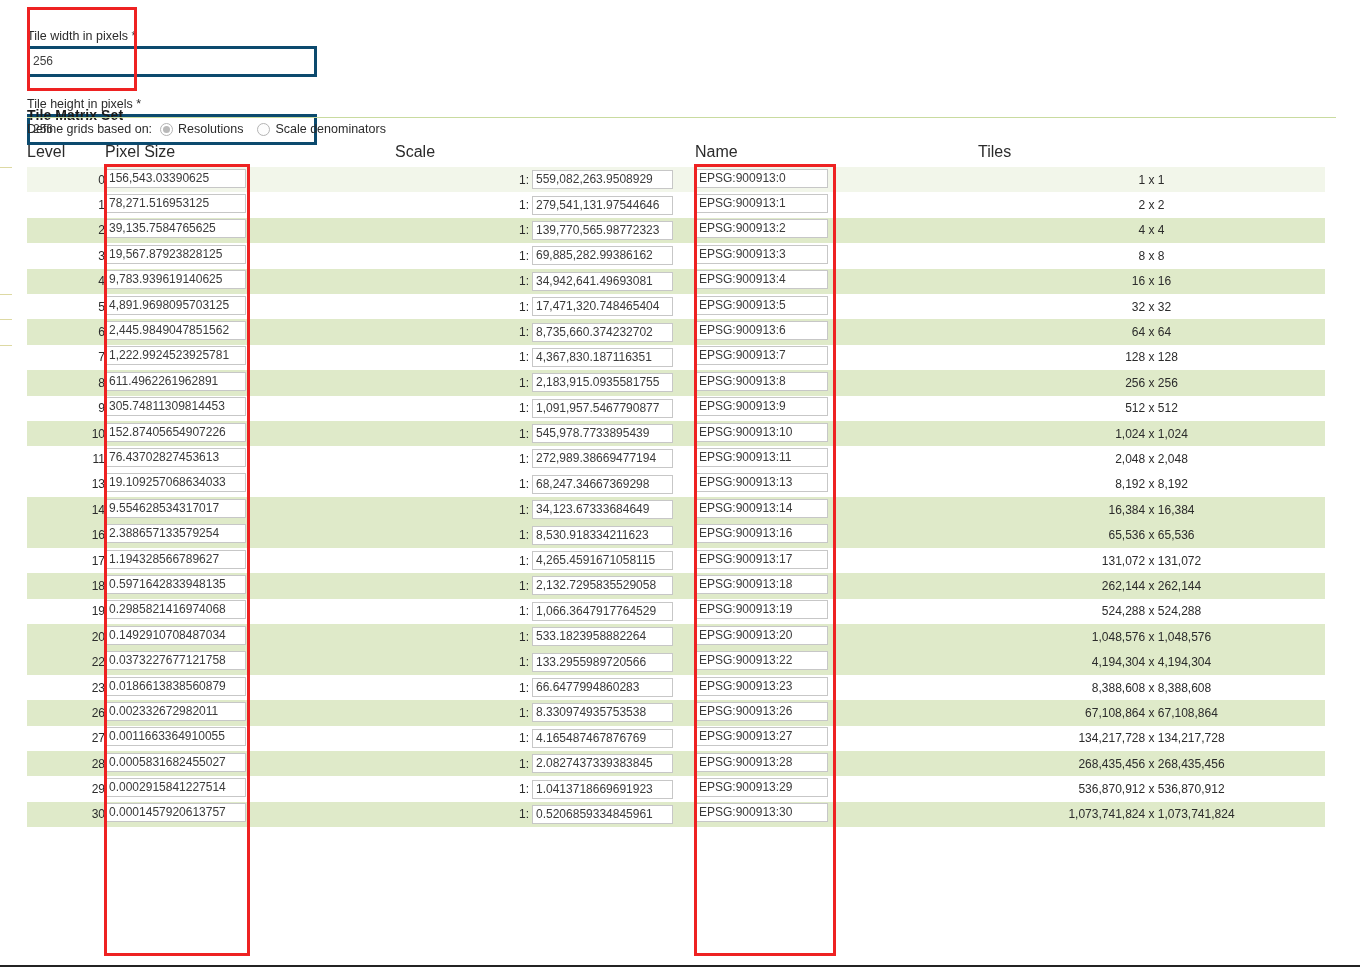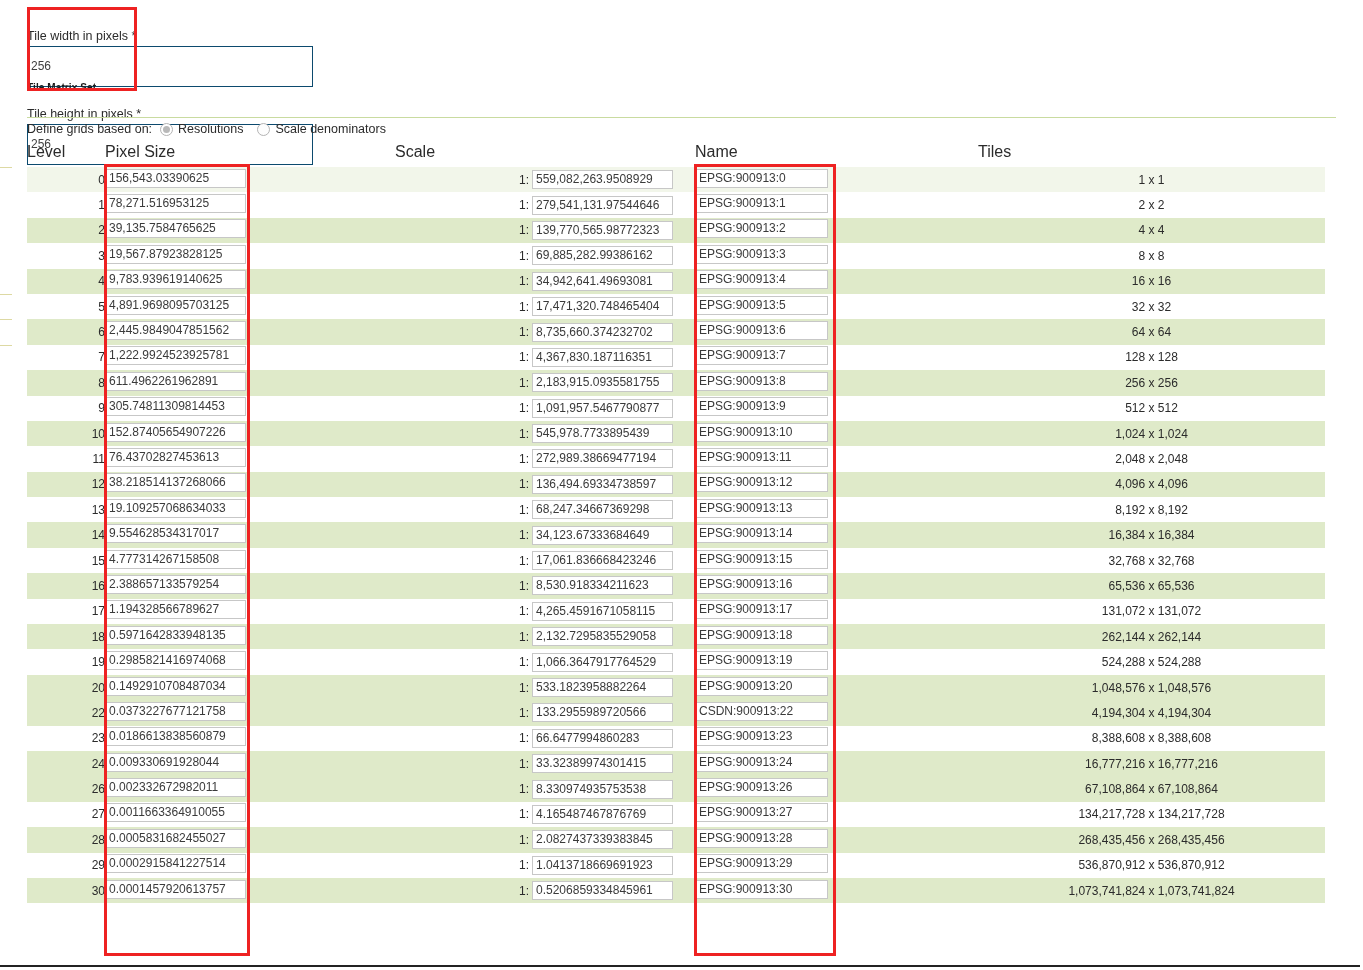--- a/index.html
+++ b/index.html
@@ -27,37 +27,37 @@
   .field-label {
     font-size: 12.5px;
     color: #2b2b2b;
     line-height: 15px;
     padding-bottom: 2px;
   }
   .text-input {
     width: 278px;
     height: 15px;
     line-height: 15px;
-    border: 1px solid #0c4a6e;
+    border: 3px solid #0c4a6e;
     background: #ffffff;
     font-family: "Liberation Sans", sans-serif;
     font-size: 12px;
     color: #404040;
-    padding: 12px 3px;
+    padding: 5px 3px;
     box-sizing: content-box;
     display: block;
   }
   .field-block { margin-bottom: 7px; margin-top: 20px; }
 
   
   #section-heading {
     position: absolute;
     left: 27px;
-    top: 82px;
-    font-size: 10px;
+    top: 107px;
+    font-size: 14px;
     font-weight: bold;
     color: #1a1a1a;
     letter-spacing: 0.1px;
   }
   #section-rule {
     position: absolute;
     left: 27px;
     top: 117px;
     width: 1309px;
     height: 1px;
@@ -401,32 +401,20 @@
         <td class="col-pixel c-pixel"><span class="cell-input pixel-input">76.43702827453613</span></td>
         <td class="col-scale c-scale">
           <div class="scale-wrap">
             <span class="scale-prefix">1:</span>
             <span class="cell-input scale-input">272,989.38669477194</span>
           </div>
         </td>
         <td class="col-name c-name"><span class="cell-input name-input">EPSG:900913:11</span></td>
         <td class="col-tiles c-tiles">2,048 x 2,048</td>
       </tr>
-      <tr class="row-even">
-        <td class="col-level c-level">12</td>
-        <td class="col-pixel c-pixel"><span class="cell-input pixel-input">38.218514137268066</span></td>
-        <td class="col-scale c-scale">
-          <div class="scale-wrap">
-            <span class="scale-prefix">1:</span>
-            <span class="cell-input scale-input">136,494.69334738597</span>
-          </div>
-        </td>
-        <td class="col-name c-name"><span class="cell-input name-input">EPSG:900913:12</span></td>
-        <td class="col-tiles c-tiles">4,096 x 4,096</td>
-      </tr>
       <tr class="row-odd">
         <td class="col-level c-level">13</td>
         <td class="col-pixel c-pixel"><span class="cell-input pixel-input">19.109257068634033</span></td>
         <td class="col-scale c-scale">
           <div class="scale-wrap">
             <span class="scale-prefix">1:</span>
             <span class="cell-input scale-input">68,247.34667369298</span>
           </div>
         </td>
         <td class="col-name c-name"><span class="cell-input name-input">EPSG:900913:13</span></td>
@@ -437,32 +425,20 @@
         <td class="col-pixel c-pixel"><span class="cell-input pixel-input">9.554628534317017</span></td>
         <td class="col-scale c-scale">
           <div class="scale-wrap">
             <span class="scale-prefix">1:</span>
             <span class="cell-input scale-input">34,123.67333684649</span>
           </div>
         </td>
         <td class="col-name c-name"><span class="cell-input name-input">EPSG:900913:14</span></td>
         <td class="col-tiles c-tiles">16,384 x 16,384</td>
       </tr>
-      <tr class="row-odd">
-        <td class="col-level c-level">15</td>
-        <td class="col-pixel c-pixel"><span class="cell-input pixel-input">4.777314267158508</span></td>
-        <td class="col-scale c-scale">
-          <div class="scale-wrap">
-            <span class="scale-prefix">1:</span>
-            <span class="cell-input scale-input">17,061.836668423246</span>
-          </div>
-        </td>
-        <td class="col-name c-name"><span class="cell-input name-input">EPSG:900913:15</span></td>
-        <td class="col-tiles c-tiles">32,768 x 32,768</td>
-      </tr>
       <tr class="row-even">
         <td class="col-level c-level">16</td>
         <td class="col-pixel c-pixel"><span class="cell-input pixel-input">2.388657133579254</span></td>
         <td class="col-scale c-scale">
           <div class="scale-wrap">
             <span class="scale-prefix">1:</span>
             <span class="cell-input scale-input">8,530.918334211623</span>
           </div>
         </td>
         <td class="col-name c-name"><span class="cell-input name-input">EPSG:900913:16</span></td>
@@ -518,46 +494,34 @@
       </tr>
       <tr class="row-even">
         <td class="col-level c-level">22</td>
         <td class="col-pixel c-pixel"><span class="cell-input pixel-input">0.0373227677121758</span></td>
         <td class="col-scale c-scale">
           <div class="scale-wrap">
             <span class="scale-prefix">1:</span>
             <span class="cell-input scale-input">133.2955989720566</span>
           </div>
         </td>
-        <td class="col-name c-name"><span class="cell-input name-input">CSDN:900913:22</span></td>
+        <td class="col-name c-name"><span class="cell-input name-input">EPSG:900913:22</span></td>
         <td class="col-tiles c-tiles">4,194,304 x 4,194,304</td>
       </tr>
       <tr class="row-odd">
         <td class="col-level c-level">23</td>
         <td class="col-pixel c-pixel"><span class="cell-input pixel-input">0.0186613838560879</span></td>
         <td class="col-scale c-scale">
           <div class="scale-wrap">
             <span class="scale-prefix">1:</span>
             <span class="cell-input scale-input">66.6477994860283</span>
           </div>
         </td>
         <td class="col-name c-name"><span class="cell-input name-input">EPSG:900913:23</span></td>
         <td class="col-tiles c-tiles">8,388,608 x 8,388,608</td>
-      </tr>
-      <tr class="row-even">
-        <td class="col-level c-level">24</td>
-        <td class="col-pixel c-pixel"><span class="cell-input pixel-input">0.009330691928044</span></td>
-        <td class="col-scale c-scale">
-          <div class="scale-wrap">
-            <span class="scale-prefix">1:</span>
-            <span class="cell-input scale-input">33.32389974301415</span>
-          </div>
-        </td>
-        <td class="col-name c-name"><span class="cell-input name-input">EPSG:900913:24</span></td>
-        <td class="col-tiles c-tiles">16,777,216 x 16,777,216</td>
       </tr>
       <tr class="row-even">
         <td class="col-level c-level">26</td>
         <td class="col-pixel c-pixel"><span class="cell-input pixel-input">0.002332672982011</span></td>
         <td class="col-scale c-scale">
           <div class="scale-wrap">
             <span class="scale-prefix">1:</span>
             <span class="cell-input scale-input">8.330974935753538</span>
           </div>
         </td>

